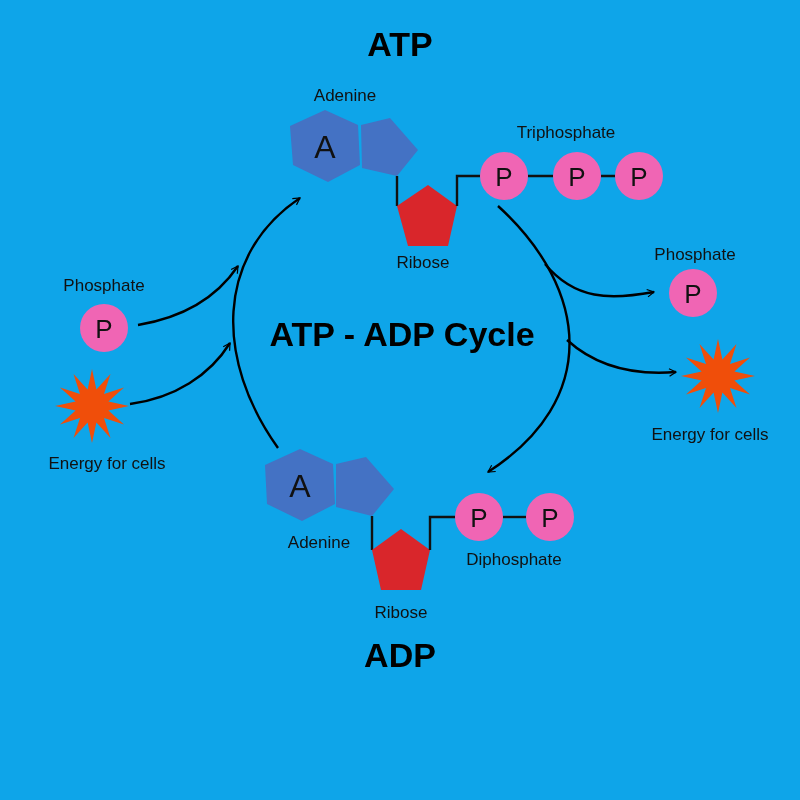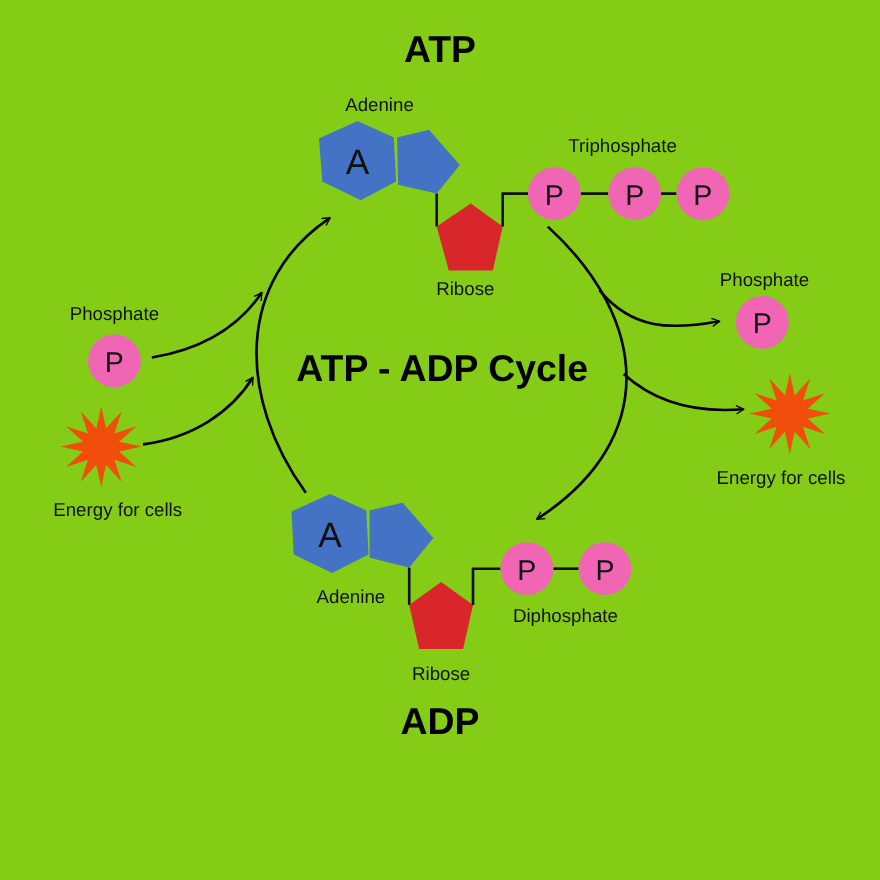--- a/index.html
+++ b/index.html
@@ -1,16 +1,16 @@
 <!DOCTYPE html>
 <html><head>
 <meta charset="utf-8">
 <style>
   html,body{margin:0;padding:0;background:#fff;}
-  #stage{width:800px;height:800px;position:relative;overflow:hidden;background:#84cc16;}
+  #stage{width:800px;height:800px;position:relative;overflow:hidden;background:#0ea5e9;}
   svg{position:absolute;left:0;top:0;}
   .title{font-family:"Liberation Sans",sans-serif;font-weight:bold;fill:#000;}
   .lbl{font-family:"Liberation Sans",sans-serif;font-size:17px;fill:#111;}
   .pch{font-family:"Liberation Sans",sans-serif;font-size:26px;fill:#111;}
   .ach{font-family:"Liberation Sans",sans-serif;font-size:32px;fill:#111;}
   .ln{fill:none;stroke:#000;stroke-width:2.4;}
   .bond{stroke:#111;stroke-width:2.4;fill:none;}
 </style>
 </head>
 <body>

